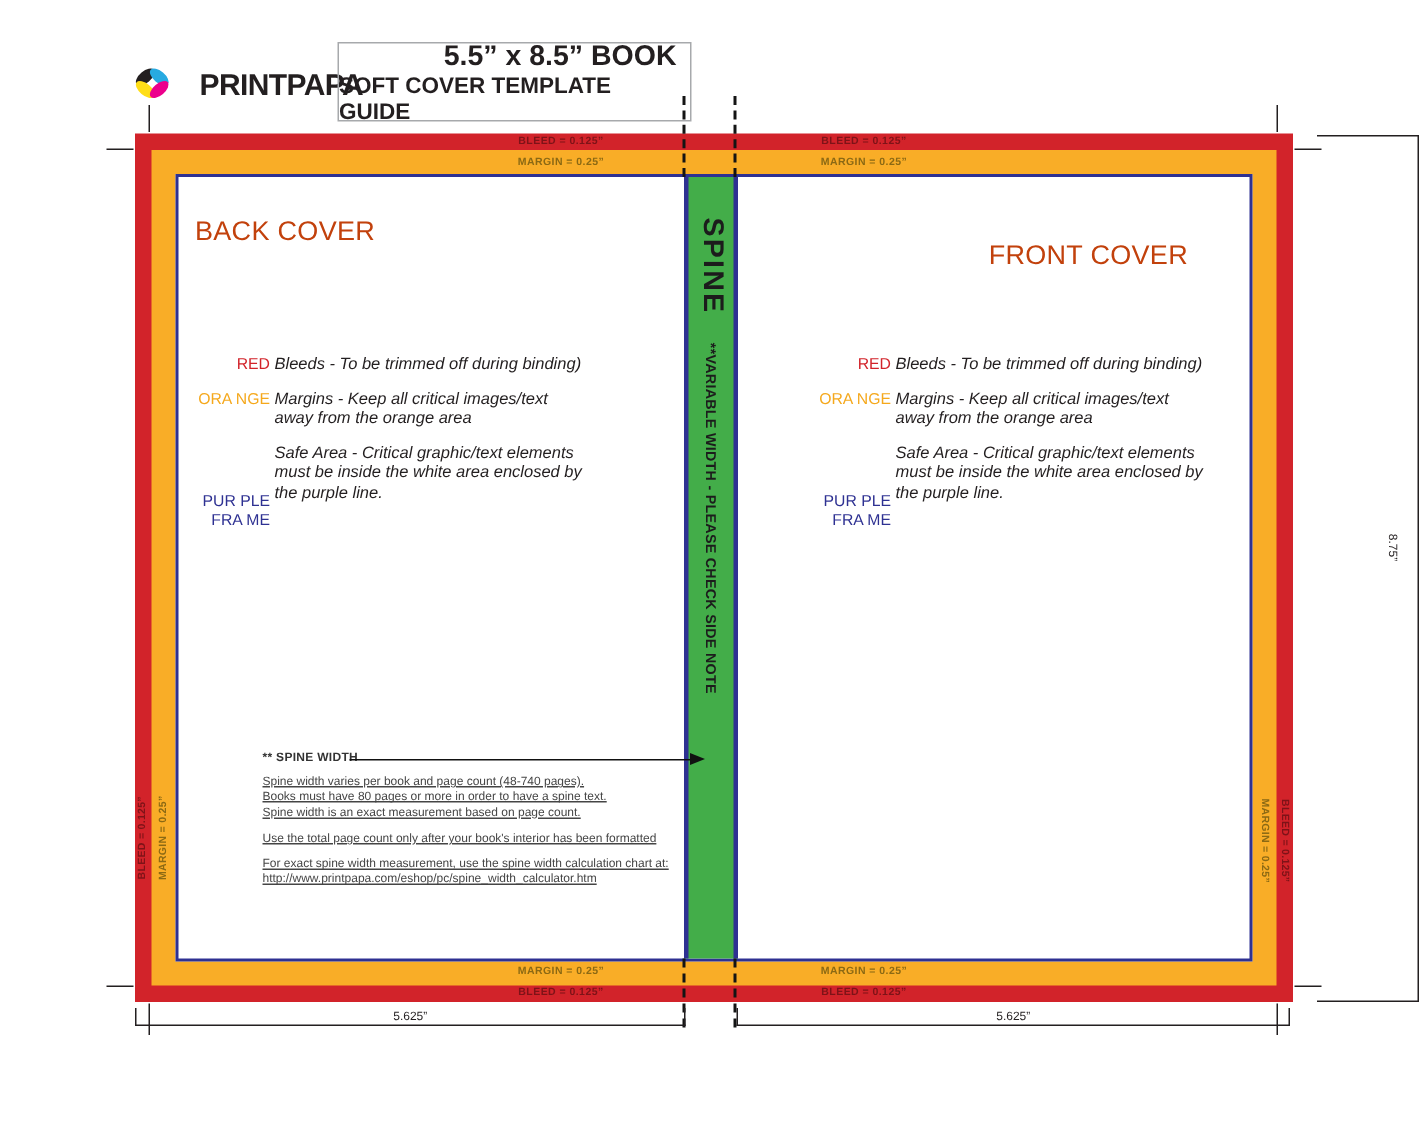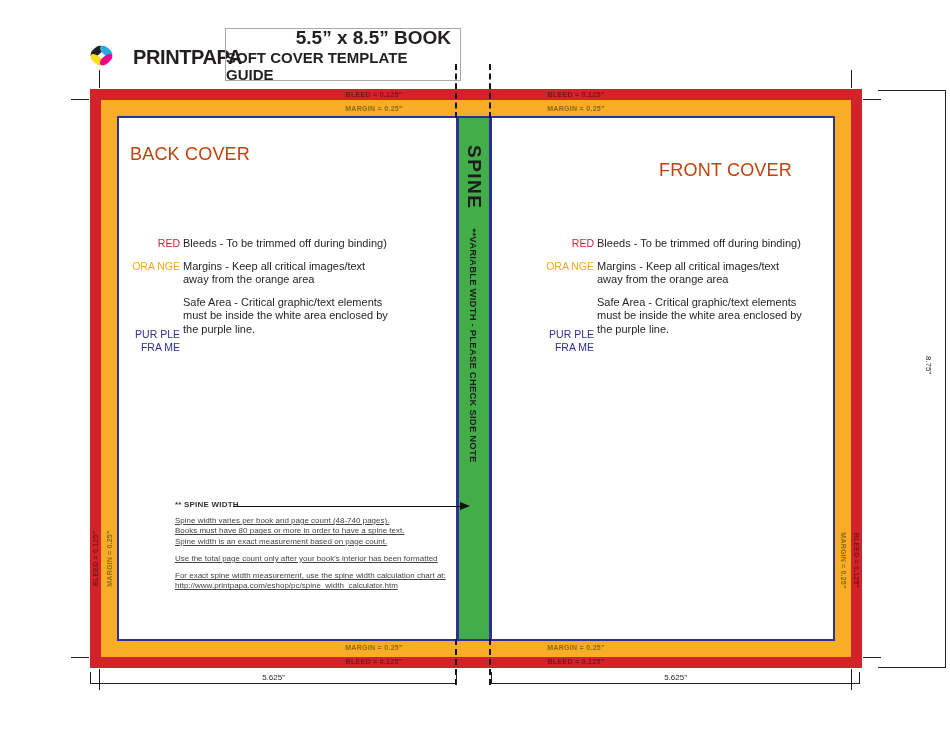--- a/index.html
+++ b/index.html
@@ -40,21 +40,21 @@
   .crop-v { width:0; border-left:1.5px solid #231F20; }
   .crop-h { height:0; border-top:1.5px solid #231F20; }
 
   
   .cover-title { font-size:18px; letter-spacing:0.2px; color:#c2410c; }
 
   
   .legend { width:300px; }
   .legend-row { display:flex; gap:3px; margin-bottom:9px; }
   .legend-label { width:50px; text-align:right; font-size:10.5px; line-height:13.5px; white-space:nowrap; flex:none; }
-  .legend-text { font-size:11px; line-height:13.5px; }
+  .legend-text { font-size:11px; line-height:13.5px;font-style:italic; }
   .legend-text div { white-space:nowrap; }
   .lbl-red    { color:var(--red); }
   .lbl-orange { color:#F5A81C; }
   .lbl-purple { color:var(--navy);margin-top:32px; }
 
   
   .spine-title { width:70px; height:20px; line-height:20px; font-size:19px; font-weight:700;
                  letter-spacing:1.5px; color:#1c1c1c; }
   .spine-sub   { width:252px; height:11px; line-height:11px; font-size:9.5px; font-weight:700;
                  letter-spacing:0.2px; text-align:center; color:#1c1c1c; }

